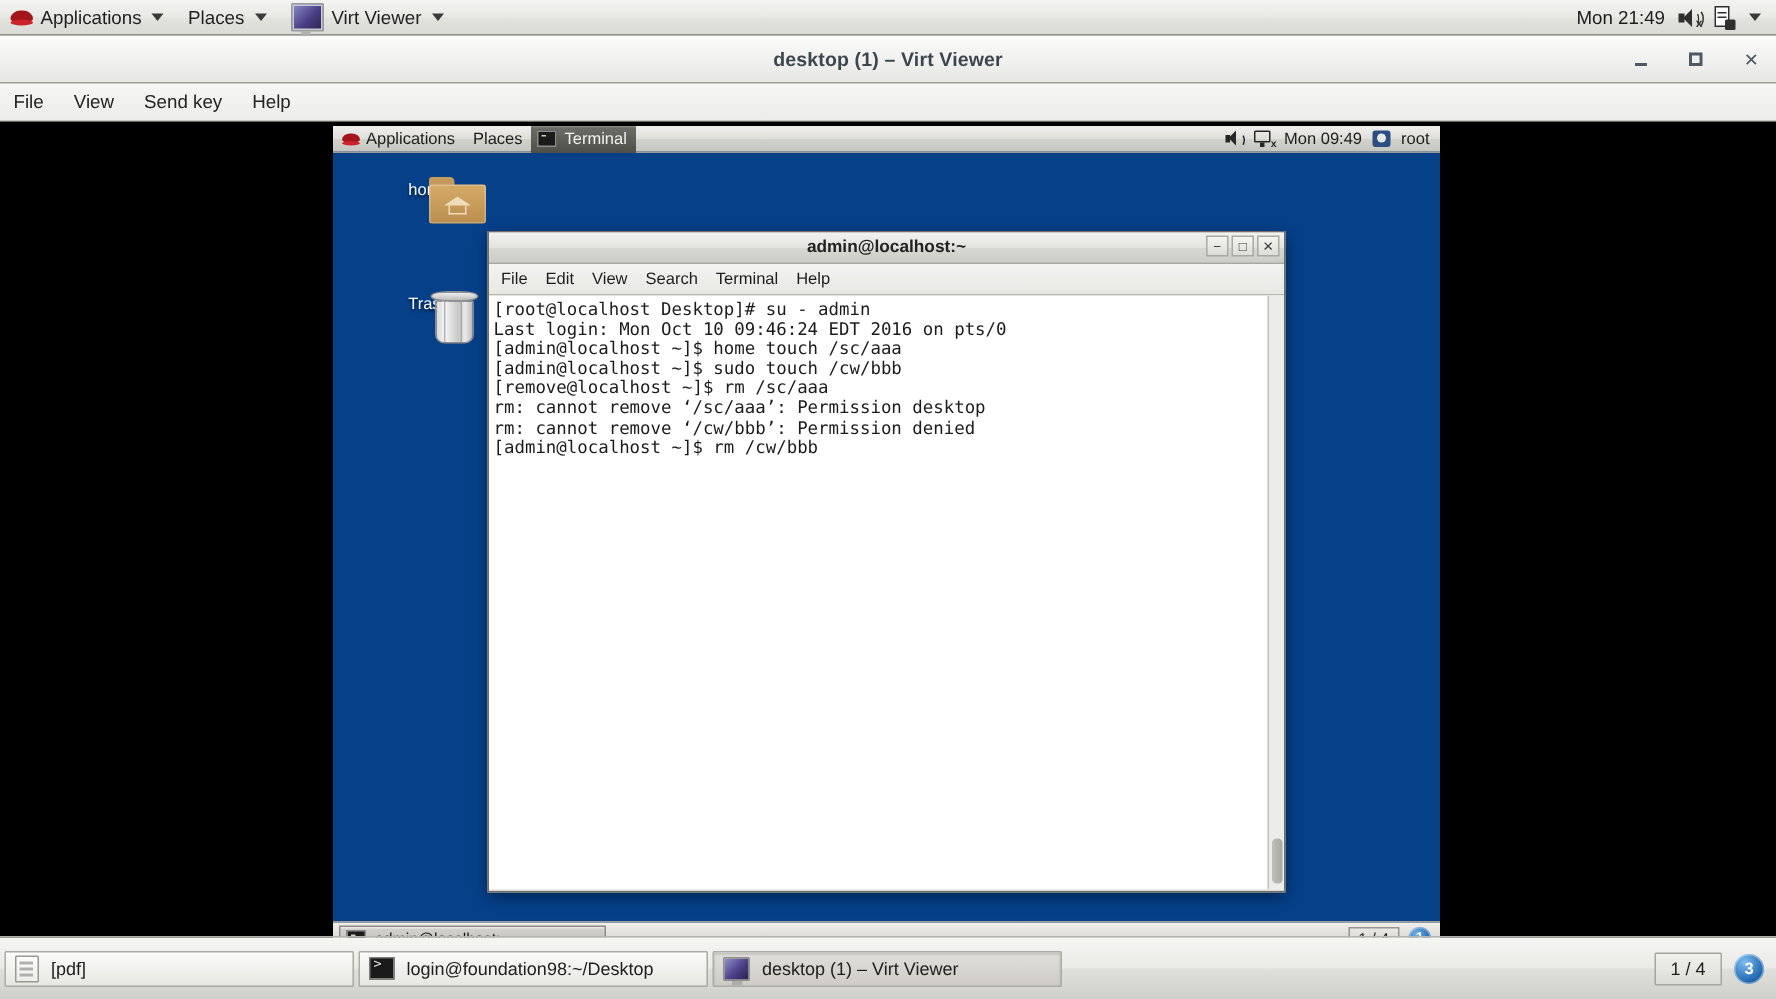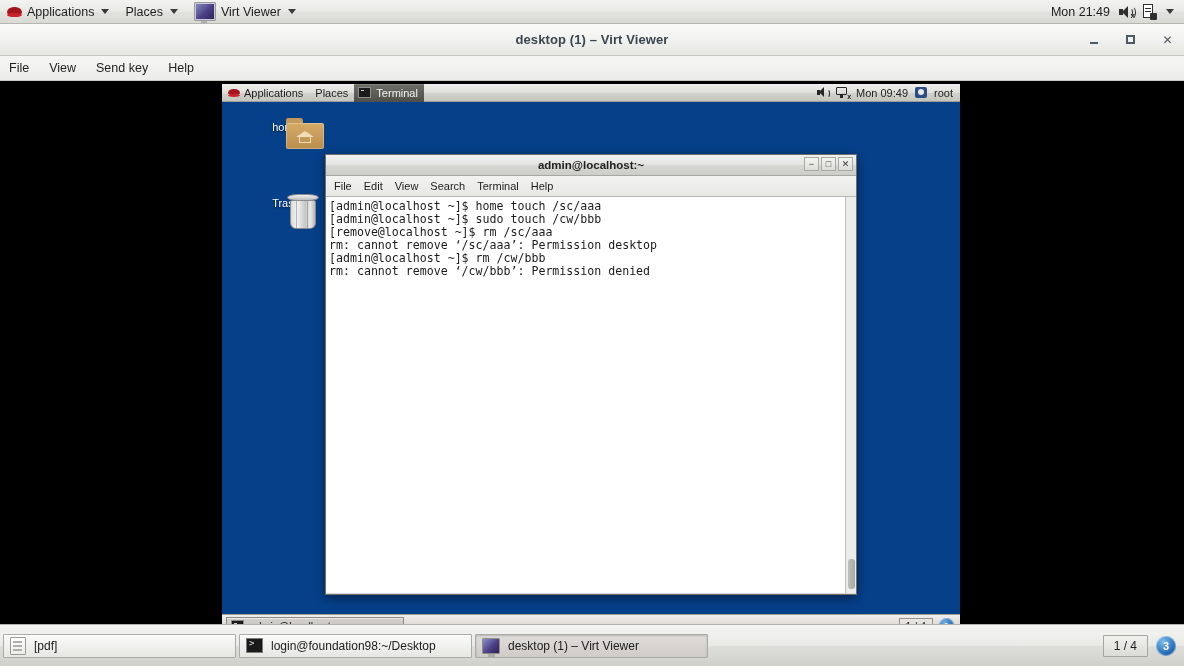--- a/index.html
+++ b/index.html
@@ -790,26 +790,28 @@
       </div>
       <div class="tw-menu">
         <span class="m first">File</span>
         <span class="m">Edit</span>
         <span class="m">View</span>
         <span class="m">Search</span>
         <span class="m">Terminal</span>
         <span class="m">Help</span>
       </div>
       <div class="tw-body">
+        <div class="tw-text">[root@localhost Desktop]# su - admin</div>
+        <div class="tw-text">Last login: Mon Oct 10 09:46:24 EDT 2016 on pts/0</div>
         <div class="tw-text">[admin@localhost ~]$ home touch /sc/aaa</div>
         <div class="tw-text">[admin@localhost ~]$ sudo touch /cw/bbb</div>
         <div class="tw-text">[remove@localhost ~]$ rm /sc/aaa</div>
         <div class="tw-text">rm: cannot remove ‘/sc/aaa’: Permission desktop</div>
+        <div class="tw-text">rm: cannot remove ‘/cw/bbb’: Permission denied</div>
         <div class="tw-text">[admin@localhost ~]$ rm /cw/bbb</div>
-        <div class="tw-text">rm: cannot remove ‘/cw/bbb’: Permission denied</div>
         <div class="tw-scroll">
           <div class="tw-thumb"></div>
         </div>
       </div>
     </div>
 
     <div class="gtaskbar">
       <div class="gtask-btn">
         <span class="term-mini"></span>
         <span>admin@localhost:~</span>

